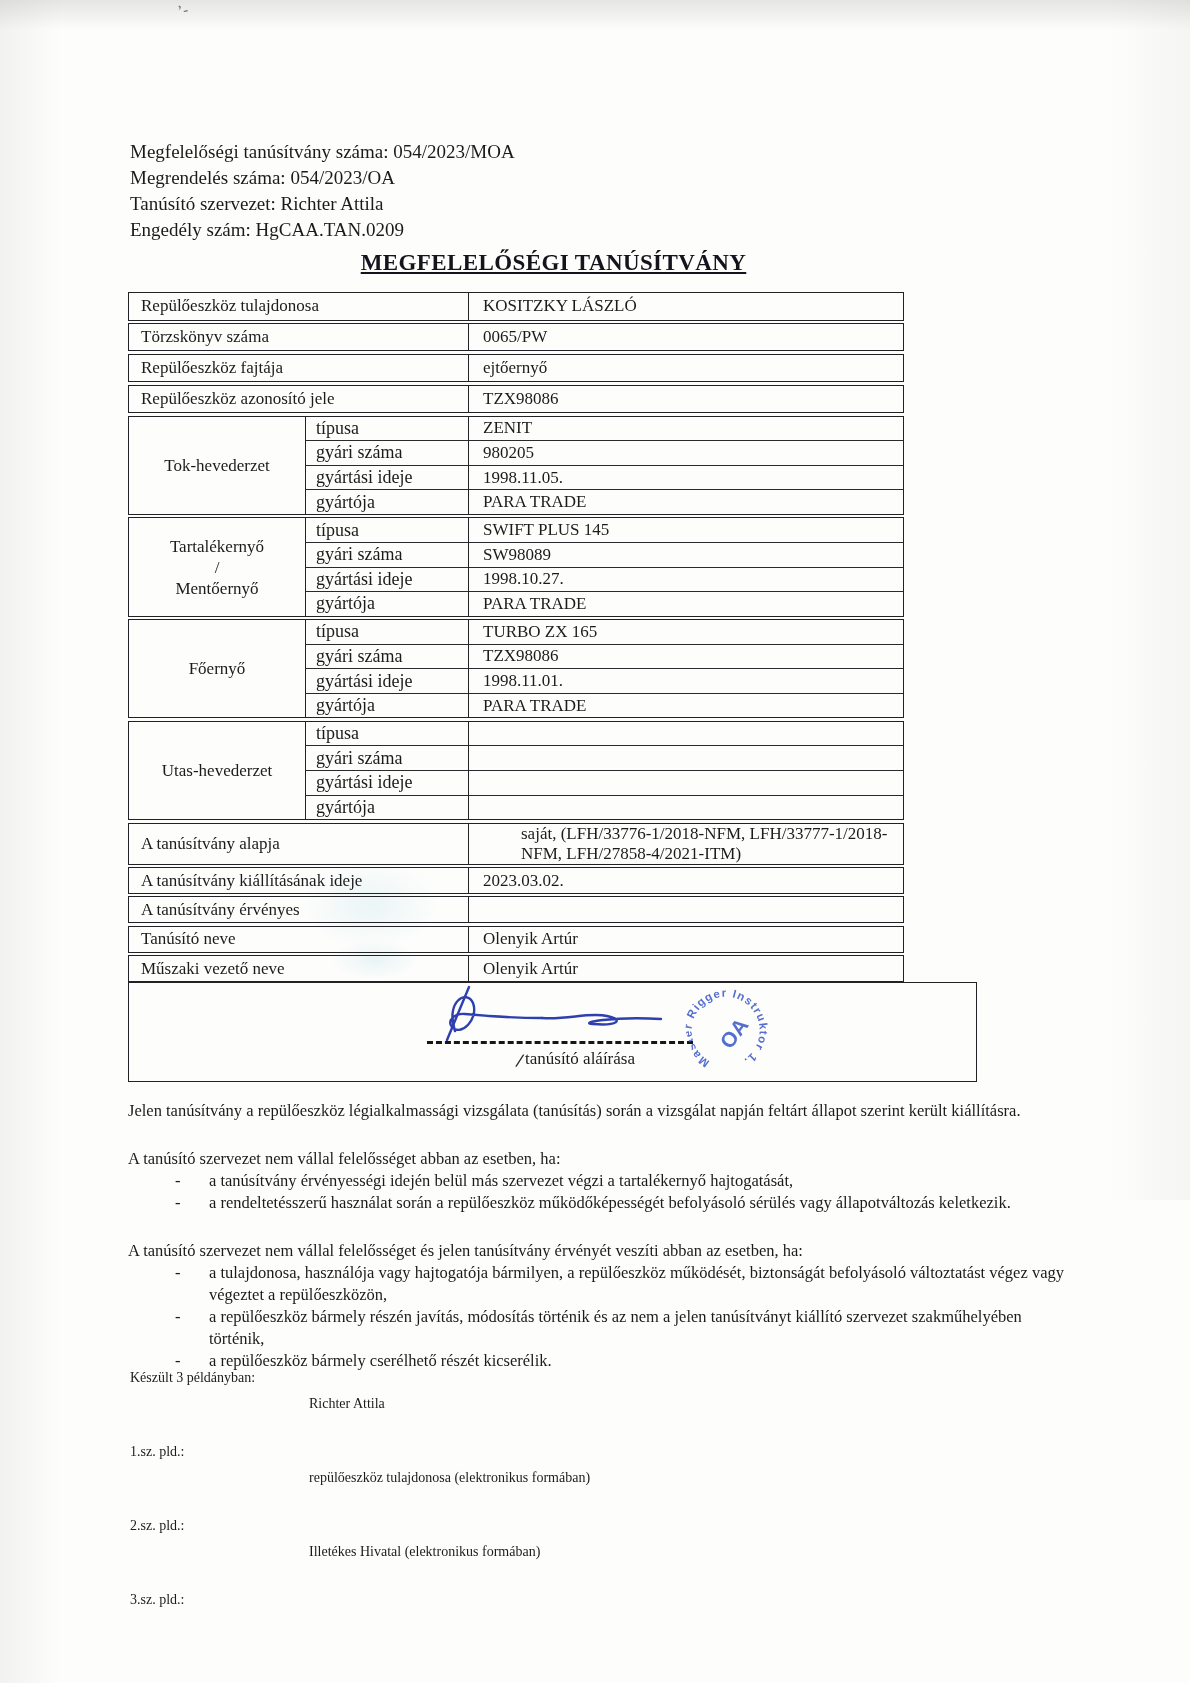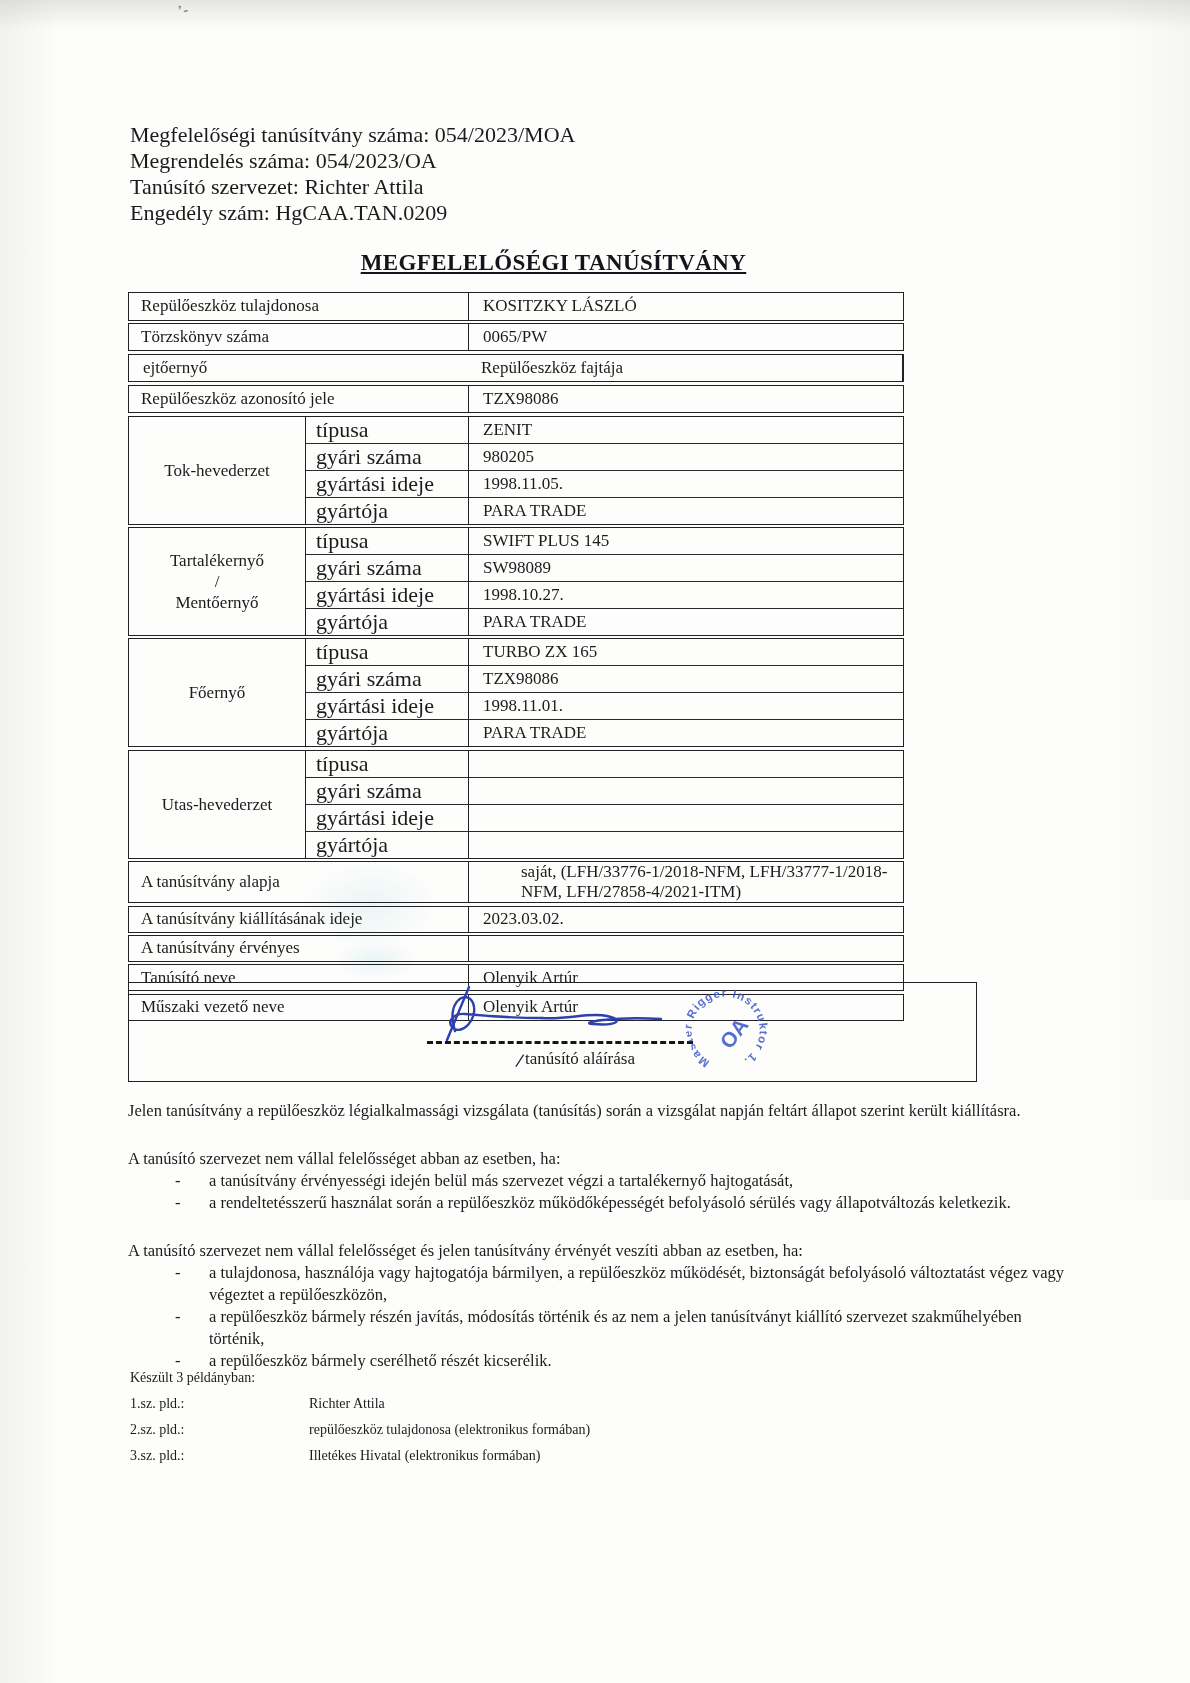--- a/index.html
+++ b/index.html
@@ -16,38 +16,38 @@
   #shade-left{left:0;top:0;width:60px;height:1683px;
     background:linear-gradient(90deg,rgba(140,140,138,.10),rgba(140,140,138,0));}
   #shade-right{right:0;top:0;width:80px;height:1200px;
     background:linear-gradient(270deg,rgba(150,150,148,.08),rgba(150,150,148,0));}
   #mark-topleft{left:178px;top:2px;font-size:15px;color:#6a6a6a;transform:rotate(-12deg);}
   #smudge-1{left:300px;top:860px;width:140px;height:90px;border-radius:50%;
     background:radial-gradient(closest-side,rgba(120,200,200,.14),rgba(120,200,200,0));}
   #smudge-2{left:330px;top:940px;width:90px;height:40px;border-radius:50%;
     background:radial-gradient(closest-side,rgba(90,180,190,.12),rgba(90,180,190,0));}
 
-  .header-block{position:absolute;left:130px;top:122px;font-size:22px;line-height:26px;}
+  .header-block{position:absolute;left:130px;top:139px;font-size:19px;line-height:26px;}
   .doc-title{position:absolute;left:130px;top:250px;width:847px;text-align:center;
     font-size:23px;font-weight:bold;letter-spacing:.4px;color:#14141c;text-decoration:underline;}
 
   .cert-table{position:absolute;left:128px;top:292px;width:776px;}
   .trow{border:1.6px solid #222226;margin-top:2.4px;display:grid;background:transparent;}
   .trow:first-child{margin-top:0;}
   .trow.simple{grid-template-columns:340px 1fr;}
   .trow.simple > .cell{min-height:25px;display:flex;align-items:center;font-size:17px;}
   .trow.simple.tall > .cell{min-height:26.5px;}
   .label-cell{padding-left:12px;border-right:1.4px solid #222226;}
   .value-cell{padding-left:14px;}
   .value-cell.small{font-size:13px;padding-left:52px;}
   .trow.group{grid-template-columns:177px 163px 1fr;}
   .group-label{grid-row:1 / span 4;display:flex;align-items:center;justify-content:center;
     text-align:center;border-right:1.4px solid #222226;font-size:17px;white-space:pre-line;line-height:21px;}
   .sub-label{padding-left:10px;border-right:1.4px solid #222226;min-height:23.6px;
-    display:flex;align-items:center;font-size:22px;}
+    display:flex;align-items:center;font-size:18px;}
   .sub-value{padding-left:14px;min-height:23.6px;display:flex;align-items:center;font-size:17px;}
   .sub-top{border-top:1.2px solid #2a2a2e;}
 
   .sig-box{position:absolute;left:128px;top:982px;width:849px;height:100px;
     border:1.6px solid #222226;box-sizing:border-box;}
   .sig-ink{position:absolute;left:288px;top:2px;}
   .dash-line{position:absolute;left:298px;top:58px;width:266px;border-top:3.4px dashed #161616;}
   .sig-slash{position:absolute;left:388px;top:66px;font-size:20px;color:#20242e;
     transform:rotate(14deg);font-weight:bold;}
   .sig-label{position:absolute;left:298px;top:66px;width:266px;text-align:center;
@@ -55,21 +55,21 @@
   .stamp{position:absolute;left:560px;top:5px;transform:rotate(-18deg);opacity:.85;}
 
   .notes{position:absolute;left:128px;top:1100px;width:946px;font-size:16.5px;line-height:22px;}
   .note-block{margin-bottom:26px;}
   .note-bullets{margin:0;padding:0;list-style:none;}
   .note-bullets li{position:relative;padding-left:81px;}
   .note-bullets li::before{content:"-";position:absolute;left:47px;top:0;}
 
   .copies{position:absolute;left:130px;top:1365px;font-size:14px;line-height:26px;}
   .copy-row{display:flex;}
-  .copy-label{width:179px;}
+  .copy-label{width:179px;margin-top:48px;}
 </style>
 </head>
 <body>
 
 <div class="scan-shade" id="shade-top"></div>
 <div class="scan-shade" id="shade-left"></div>
 <div class="scan-shade" id="shade-right"></div>
 <div class="scan-shade" id="mark-topleft">’‑</div>
 <div class="scan-shade" id="smudge-1"></div>
 <div class="scan-shade" id="smudge-2"></div>
@@ -87,22 +87,22 @@
 
   <div class="trow simple tall">
     <div class="cell label-cell">Repülőeszköz tulajdonosa</div>
     <div class="cell value-cell">KOSITZKY LÁSZLÓ</div>
   </div>
   <div class="trow simple tall">
     <div class="cell label-cell">Törzskönyv száma</div>
     <div class="cell value-cell">0065/PW</div>
   </div>
   <div class="trow simple tall">
+    <div class="cell label-cell">Repülőeszköz fajtája</div>
     <div class="cell value-cell">ejtőernyő</div>
-    <div class="cell label-cell">Repülőeszköz fajtája</div>
   </div>
   <div class="trow simple tall">
     <div class="cell label-cell">Repülőeszköz azonosító jele</div>
     <div class="cell value-cell">TZX98086</div>
   </div>
 
   <div class="trow group">
     <div class="group-label">Tok-hevederzet</div>
     <div class="sub-label">típusa</div>
     <div class="sub-value">ZENIT</div>

